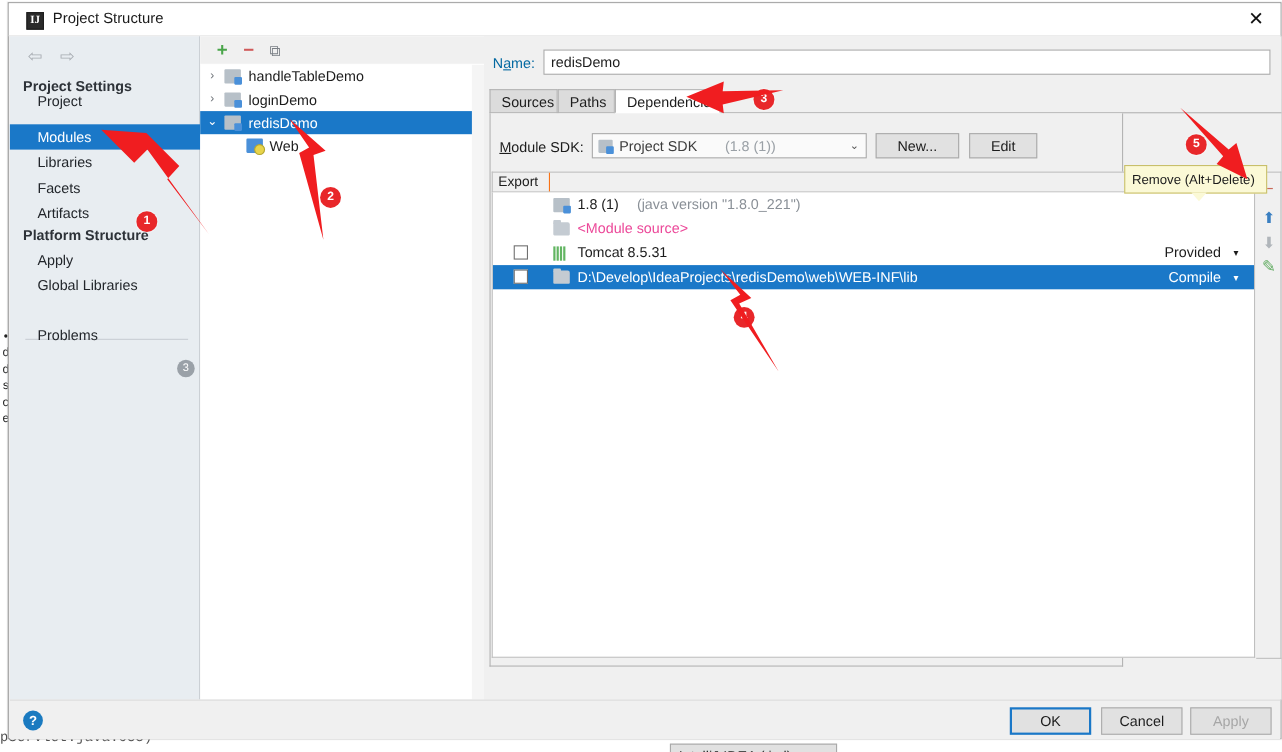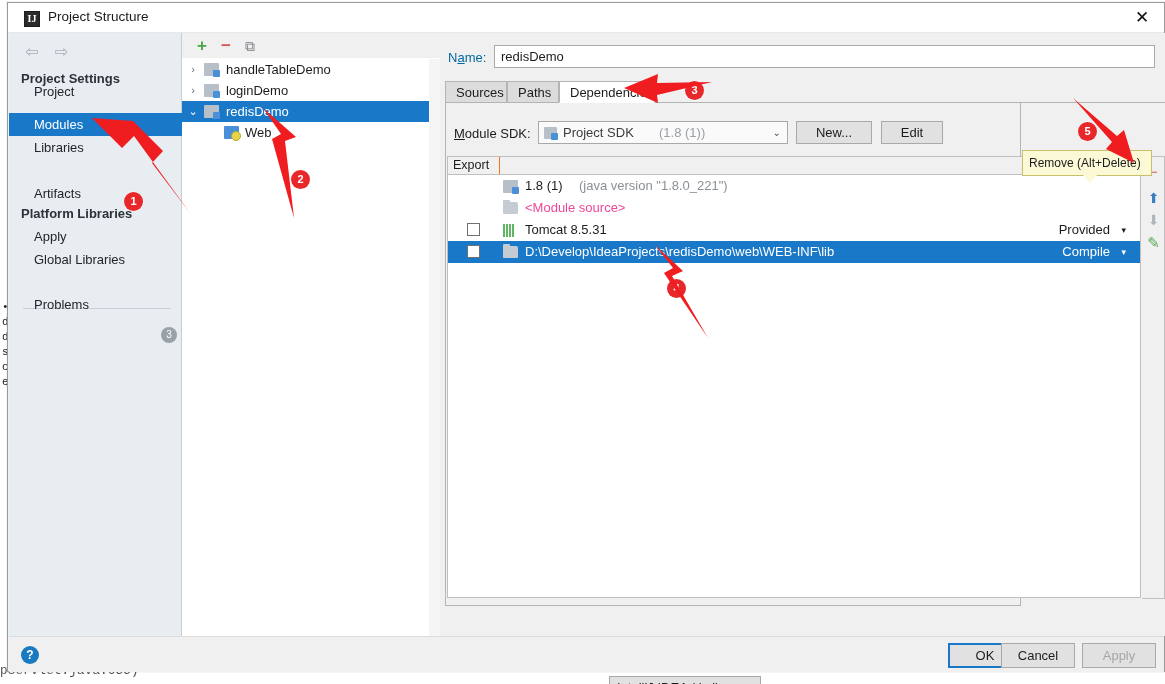--- a/index.html
+++ b/index.html
@@ -335,21 +335,21 @@
     text-align: center; line-height: 18px; cursor: pointer;
     font-family: "Liberation Sans", sans-serif;
   }
   .foot-btn {
     position: absolute; top: 6px; height: 25px; width: 74px;
     background: #e1e1e1; border: 1px solid #a9a9a9;
     text-align: center; line-height: 23px;
     font-size: 13px; color: #1c1c1c; cursor: pointer;
     font-family: "Liberation Sans", sans-serif;
   }
-  #btn-ok { left: 939px; background: #e1e1e1; border: 2px solid #1a78c8; line-height: 21px; }
+  #btn-ok { left: 909px; background: #e1e1e1; border: 2px solid #1a78c8; line-height: 21px; }
   #btn-cancel { left: 992px; }
   #btn-apply { left: 1073px; color: #a6a6a6; }
 
   
   .anno { position: absolute; pointer-events: none; }
   .badge {
     position: absolute; width: 19px; height: 19px; border-radius: 50%;
     background: #e8272a; color: #ffffff;
     font-size: 11px; font-weight: bold;
     text-align: center; line-height: 19px;
@@ -397,23 +397,24 @@
   <div id="sidebar">
     <div id="nav-arrows">
       <span class="nav-arrow">⇦</span>
       <span class="nav-arrow">⇨</span>
     </div>
 
     <div class="side-head" style="top:38px">Project Settings</div>
     <div class="side-item" style="top:47px">Project</div>
     <div class="side-item selected" style="top:80px">Modules</div>
     <div class="side-item" style="top:103px">Libraries</div>
+    <div class="side-item" style="top:126px">Facets</div>
     <div class="side-item" style="top:149px">Artifacts</div>
 
-    <div class="side-head" style="top:173px">Platform Libraries</div>
+    <div class="side-head" style="top:173px">Platform Structure</div>
     <div class="side-item" style="top:192px">Apply</div>
     <div class="side-item" style="top:215px">Global Libraries</div>
 
     <div id="side-divider"></div>
     <div class="side-item" style="top:260px">Problems</div>
     <div id="problems-badge">3</div>
   </div>
 
   <div id="tree-panel">
     <div id="tree-toolbar">

